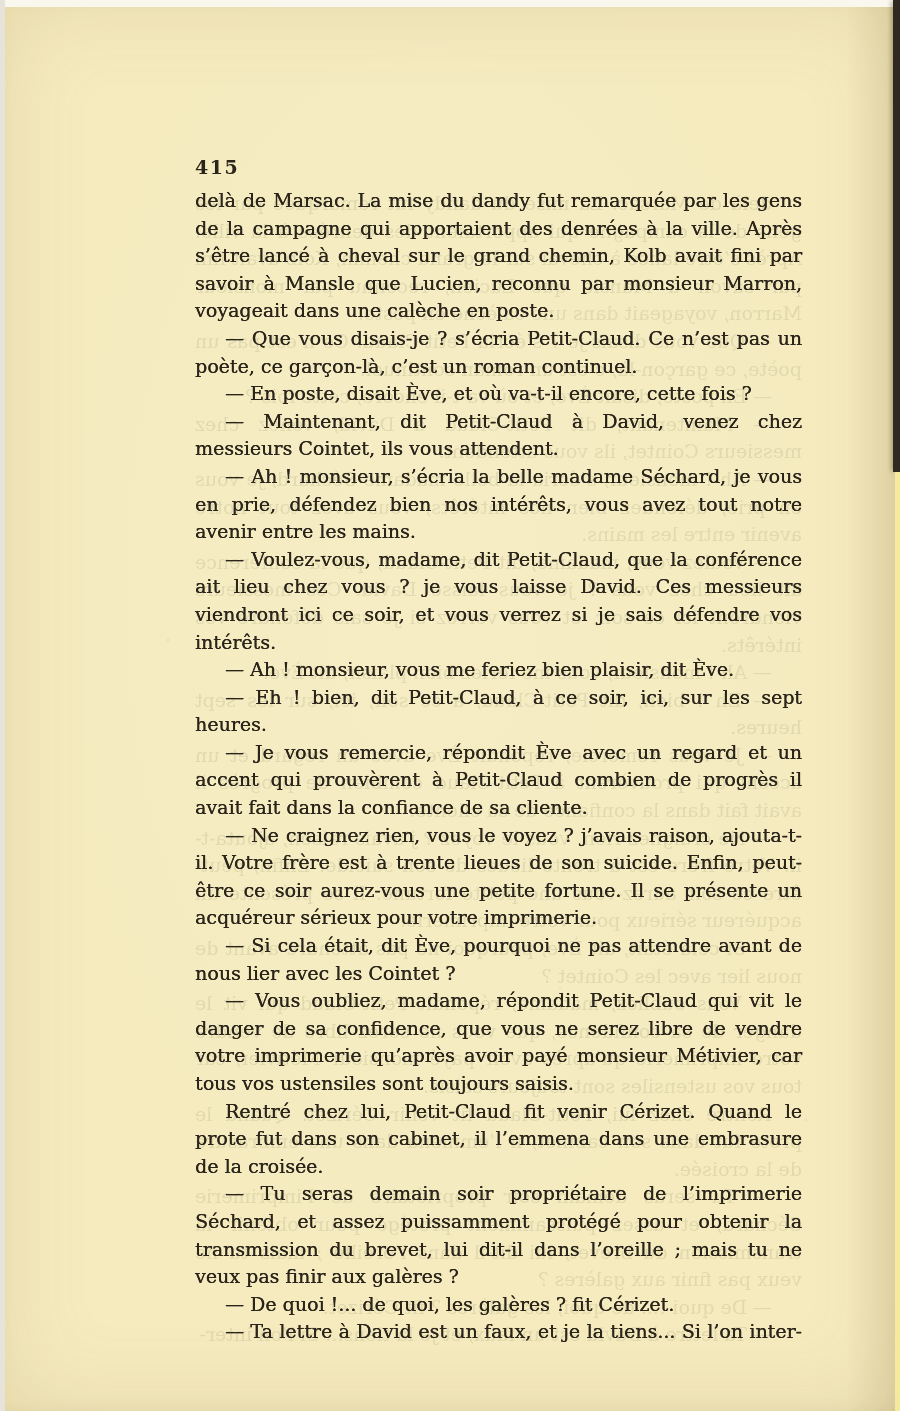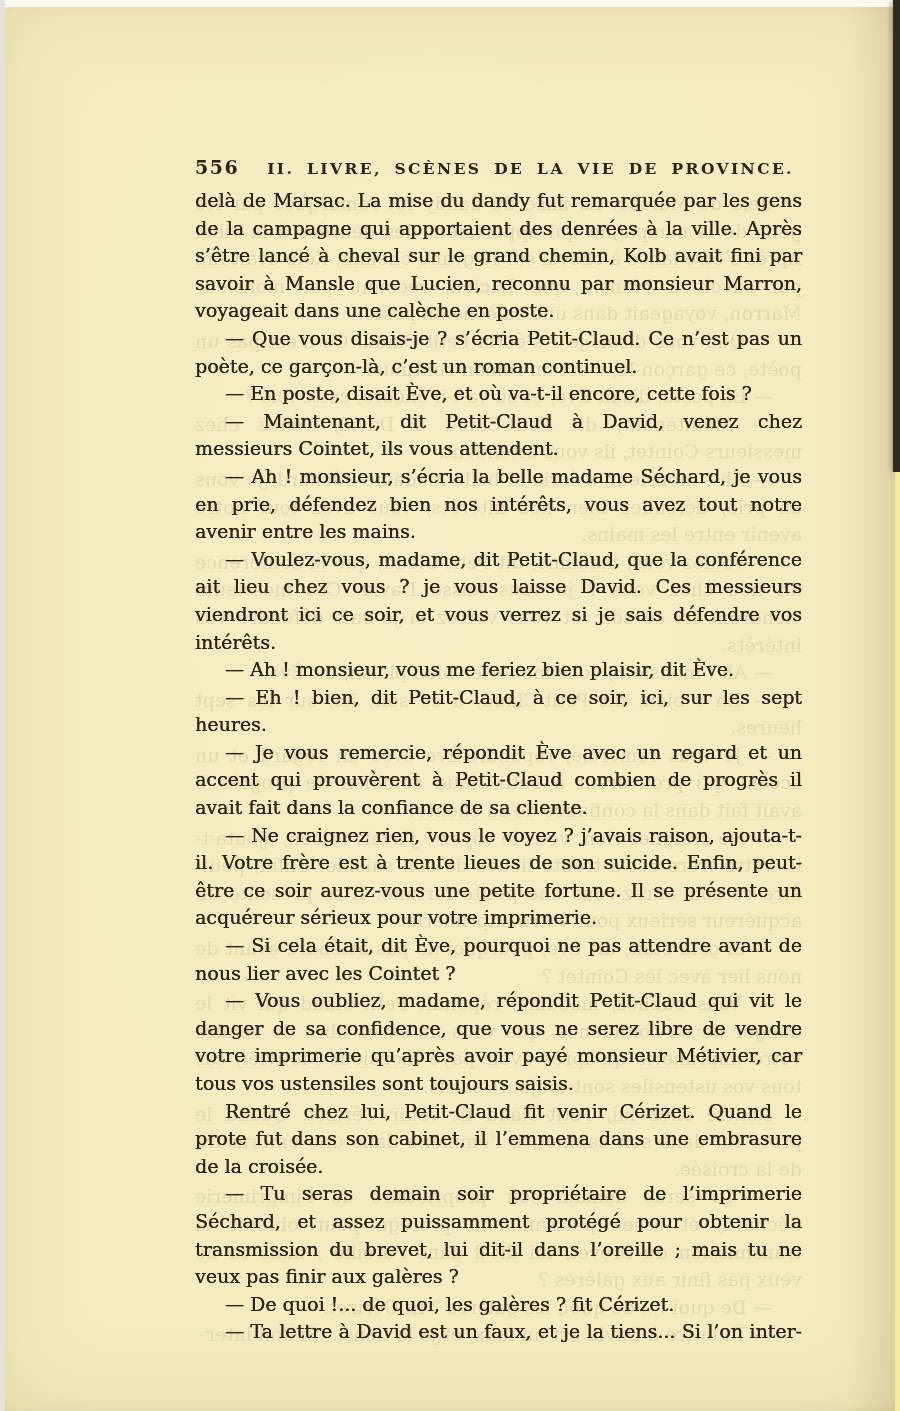--- a/index.html
+++ b/index.html
@@ -123,22 +123,21 @@
       <p>— Si cela était, dit Ève, pourquoi ne pas attendre avant de nous lier avec les Cointet ?</p>
       <p>— Vous oubliez, madame, répondit Petit-Claud qui vit le danger de sa confidence, que vous ne serez libre de vendre votre imprimerie qu’après avoir payé monsieur Métivier, car tous vos ustensiles sont toujours saisis.</p>
       <p>Rentré chez lui, Petit-Claud fit venir Cérizet. Quand le prote fut dans son cabinet, il l’emmena dans une embrasure de la croisée.</p>
       <p>— Tu seras demain soir propriétaire de l’imprimerie Séchard, et assez puissamment protégé pour obtenir la transmission du brevet, lui dit-il dans l’oreille ; mais tu ne veux pas finir aux galères ?</p>
       <p>— De quoi !... de quoi, les galères ? fit Cérizet.</p>
       <p>— Ta lettre à David est un faux, et je la tiens... Si l’on inter-</p>
     </div>
 
   <div class="text-block">
     <div class="page-header">
-      <span class="pagenum">556</span>
-      <span class="running-title">II. LIVRE, SCÈNES DE LA VIE DE PROVINCE.</span>
+      <span class="pagenum">415</span>
     </div>
     <div class="page-body" id="body">
         <p class="continuation">delà de Marsac. La mise du dandy fut remarquée par les gens de la campagne qui apportaient des denrées à la ville. Après s’être lancé à cheval sur le grand chemin, Kolb avait fini par savoir à Mansle que Lucien, reconnu par monsieur Marron, voyageait dans une calèche en poste.</p>
         <p class="dialogue">— Que vous disais-je ? s’écria Petit-Claud. Ce n’est pas un poète, ce garçon-là, c’est un roman continuel.</p>
         <p class="dialogue">— En poste, disait Ève, et où va-t-il encore, cette fois ?</p>
         <p class="dialogue">— Maintenant, dit Petit-Claud à David, venez chez messieurs Cointet, ils vous attendent.</p>
         <p class="dialogue">— Ah ! monsieur, s’écria la belle madame Séchard, je vous en prie, défendez bien nos intérêts, vous avez tout notre avenir entre les mains.</p>
         <p class="dialogue">— Voulez-vous, madame, dit Petit-Claud, que la conférence ait lieu chez vous ? je vous laisse David. Ces messieurs viendront ici ce soir, et vous verrez si je sais défendre vos intérêts.</p>
         <p class="dialogue">— Ah ! monsieur, vous me feriez bien plaisir, dit Ève.</p>
         <p class="dialogue">— Eh ! bien, dit Petit-Claud, à ce soir, ici, sur les sept heures.</p>

